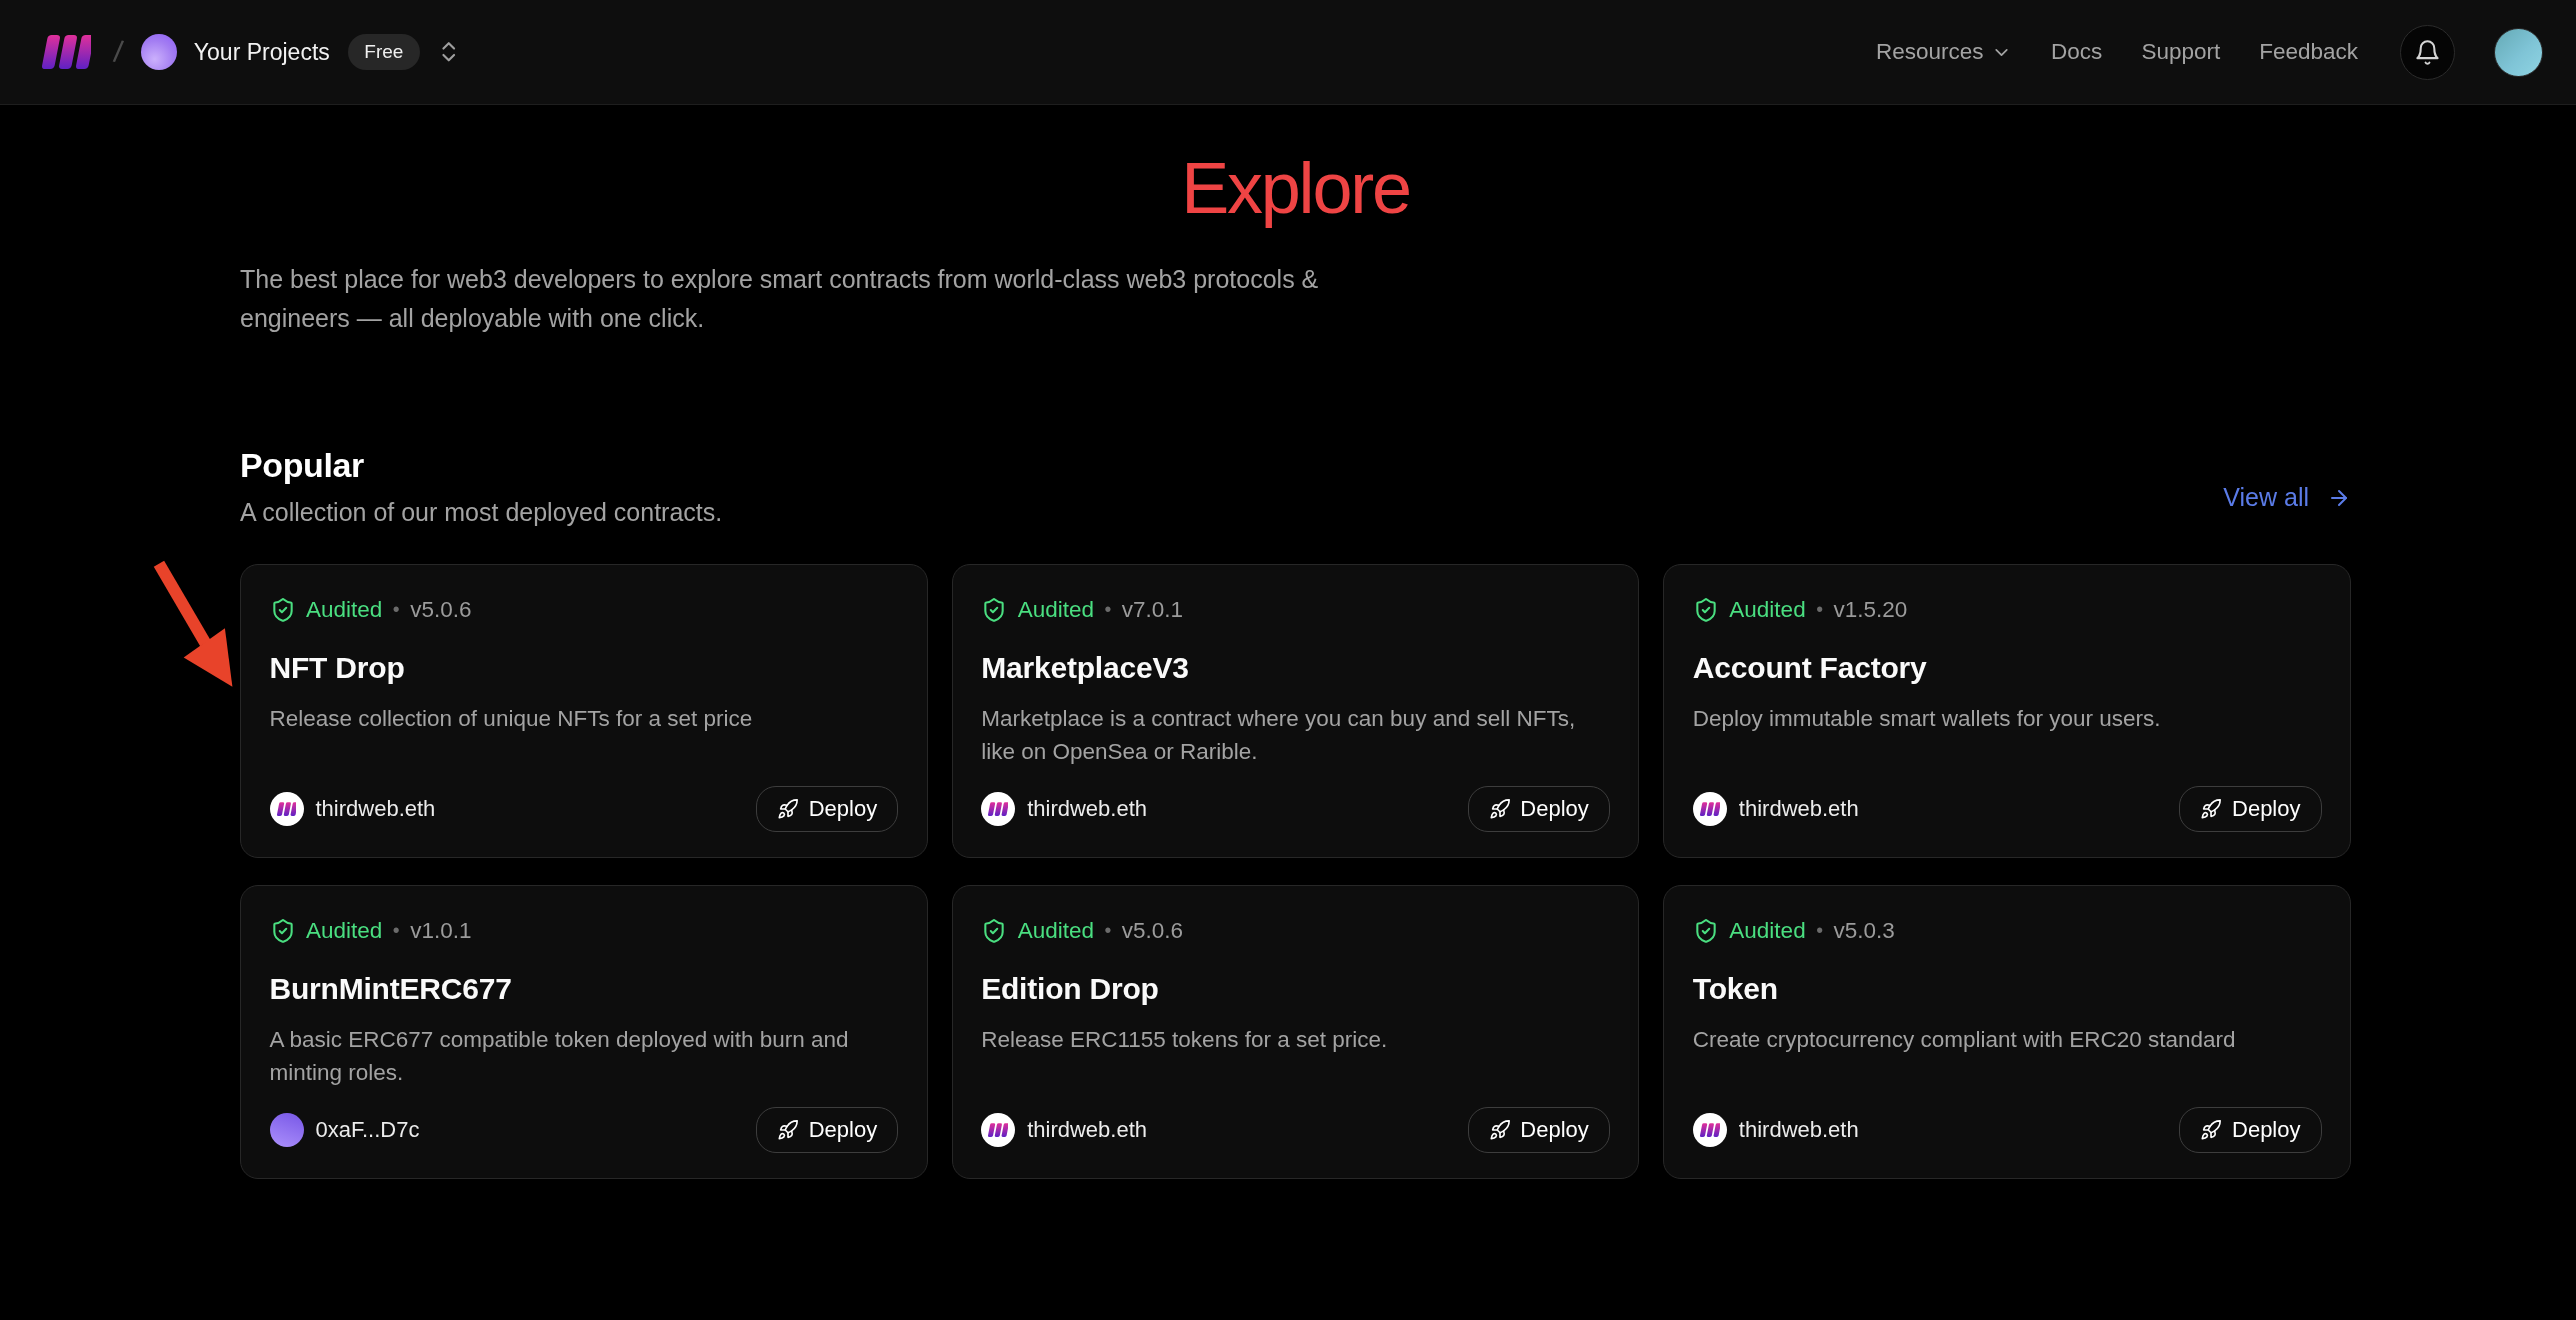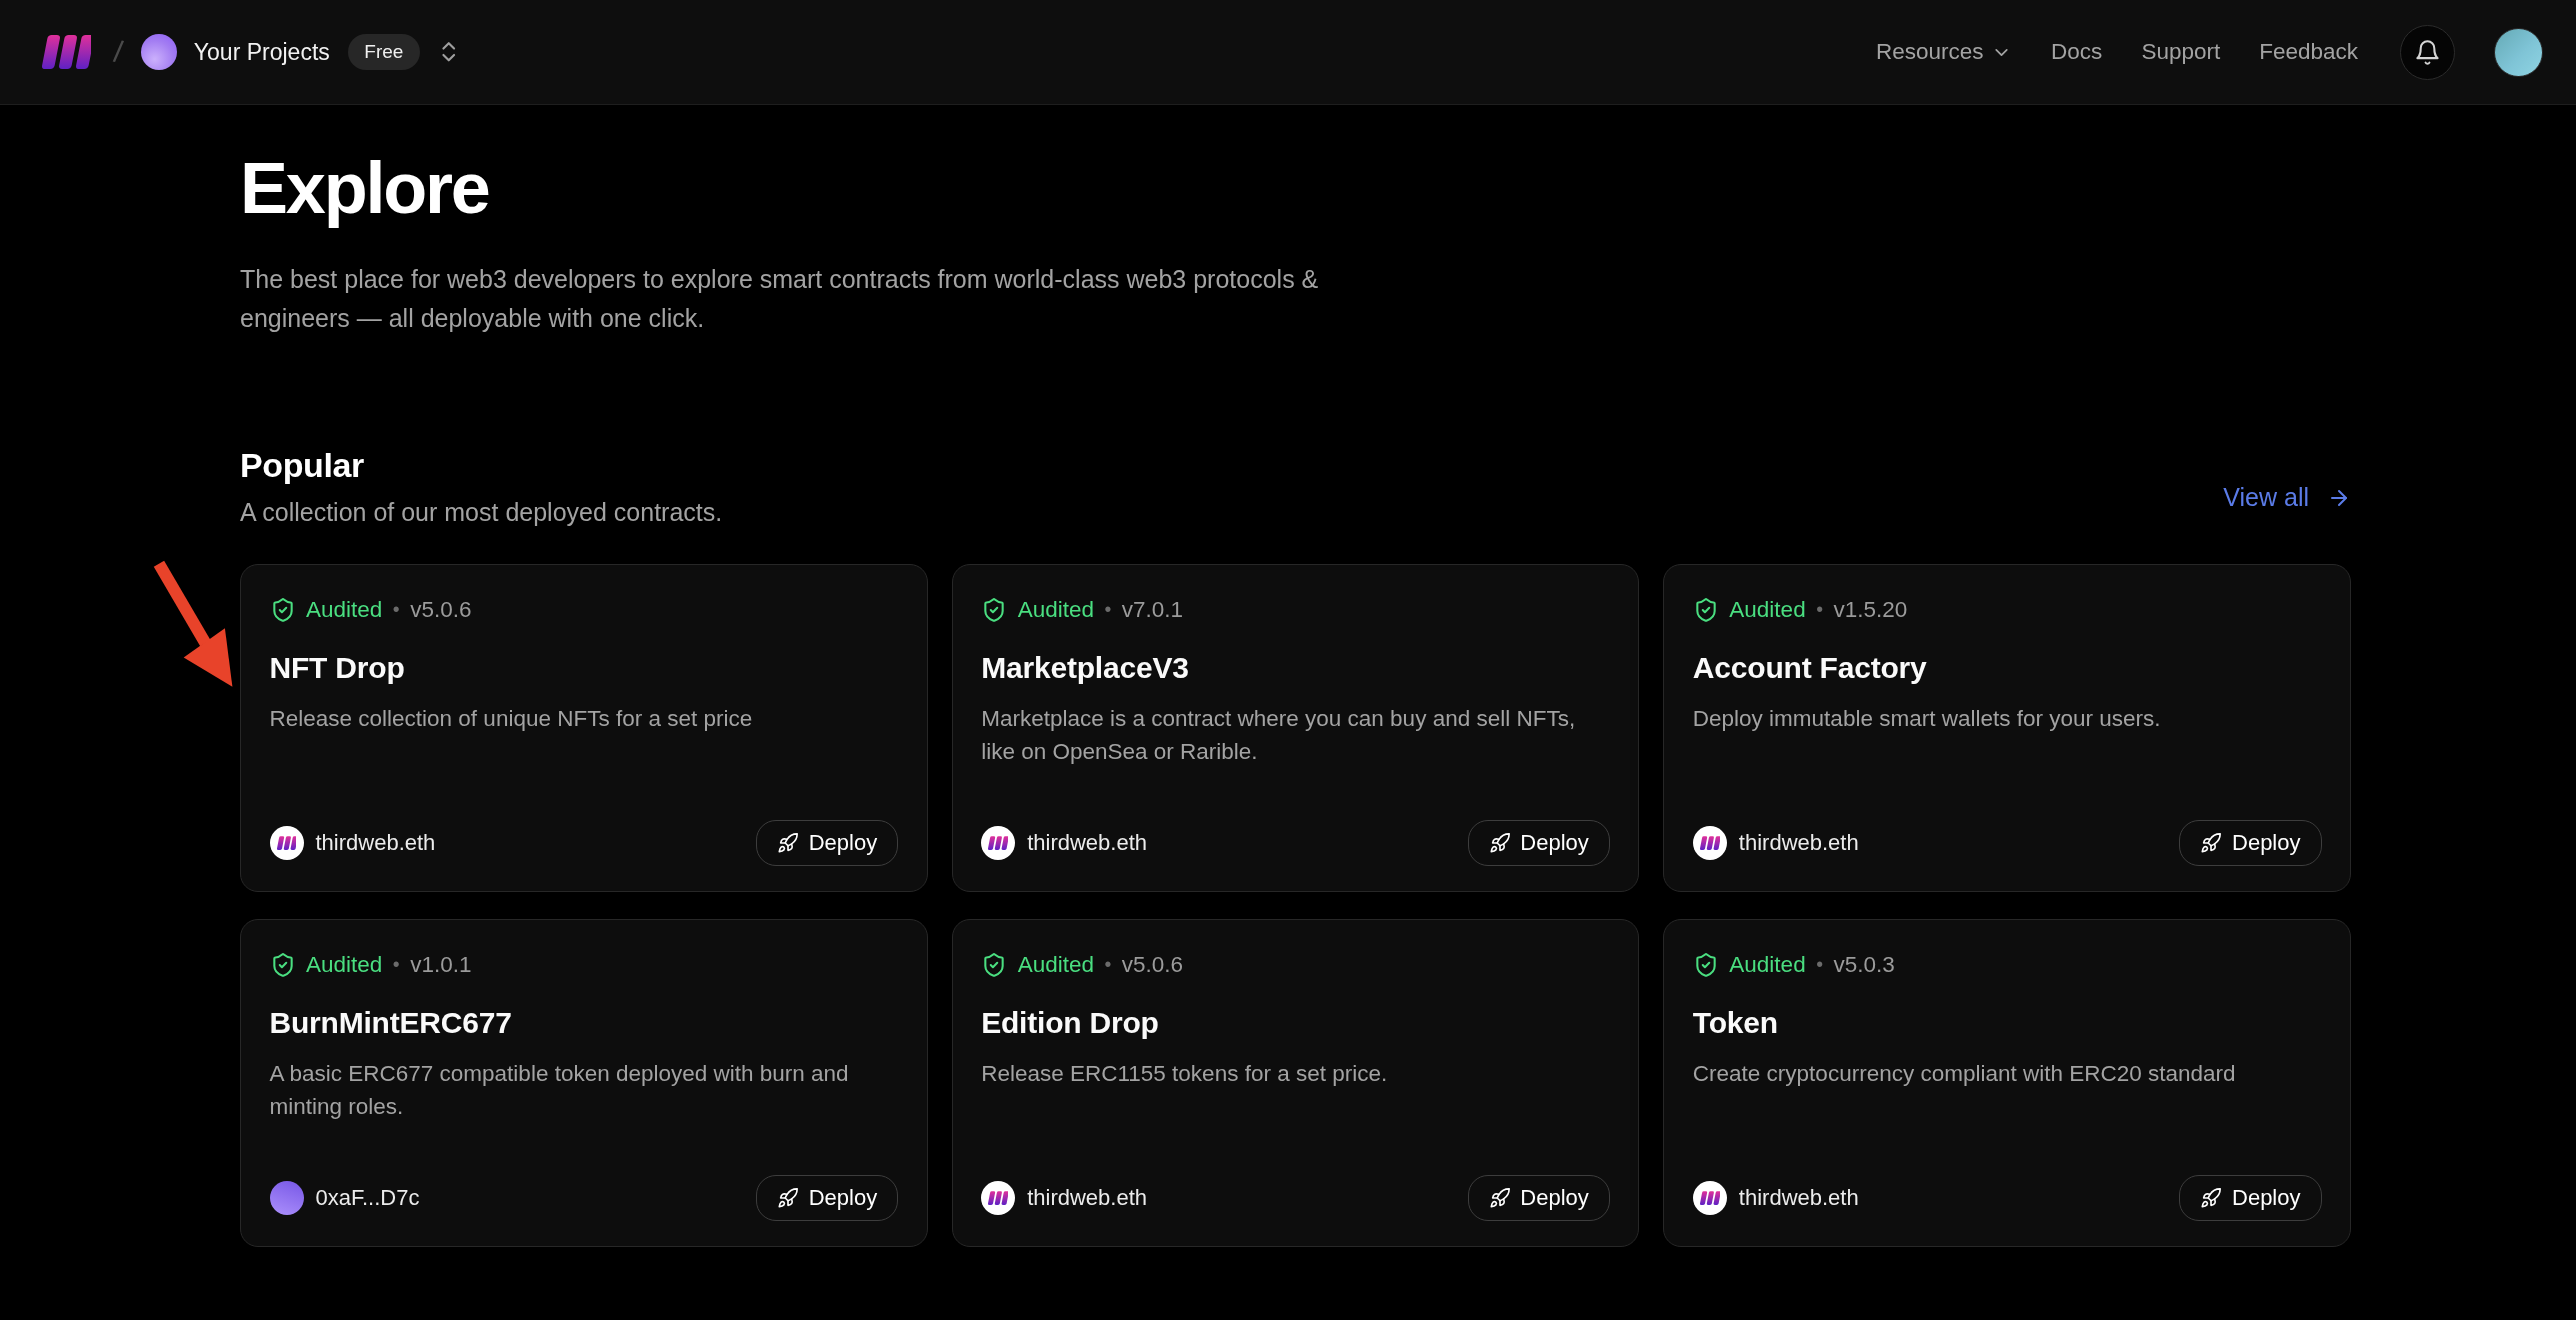--- a/index.html
+++ b/index.html
@@ -56,22 +56,22 @@
     width: 49px; height: 49px; border-radius: 50%;
     background: linear-gradient(135deg, #64a9b5 0%, #7fc4d6 55%, #8fd4e3 100%);
     border: 1.5px solid #2b2b2b;
     cursor: pointer;
   }
 
   
   .main { width: 2111px; margin-left: 240px; }
   .hero-title {
     margin-top: 43px;
-    font-size: 72px; font-weight: 700; letter-spacing: -2.2px;
-    color: #ffffff; line-height: 1.12;
+    font-size: 72px; font-weight: 400; letter-spacing: -2.2px;
+    color: #ef4444; line-height: 1.12; text-align: center;
   }
   .hero-subtitle {
     margin-top: 31.5px;
     font-size: 25px; line-height: 1.55; color: #a3a3a3;
     max-width: 1110px; font-weight: 400;
   }
 
   .section-header {
     margin-top: 108px;
     display: flex; align-items: center; justify-content: space-between;
@@ -86,21 +86,21 @@
 
   
   .grid {
     margin-top: 37px;
     display: grid;
     grid-template-columns: repeat(3, 1fr);
     column-gap: 24px; row-gap: 27px;
   }
   .card {
     position: relative;
-    height: 328px;
+    height: 294px;
     background: #0d0d0d;
     border: 0.7px solid #272727;
     border-radius: 18px;
     padding: 27px 28.5px;
     cursor: pointer;
   }
   .badge-row { display: flex; align-items: center; gap: 10.5px; margin-top: 4.5px; }
   .audited-label { color: #4ade80; font-size: 22.5px; font-weight: 500; }
   .dot-sep { color: #6b6b6b; font-size: 19.5px; line-height: 1; }
   .version-label { color: #9b9b9b; font-size: 22.5px; }

